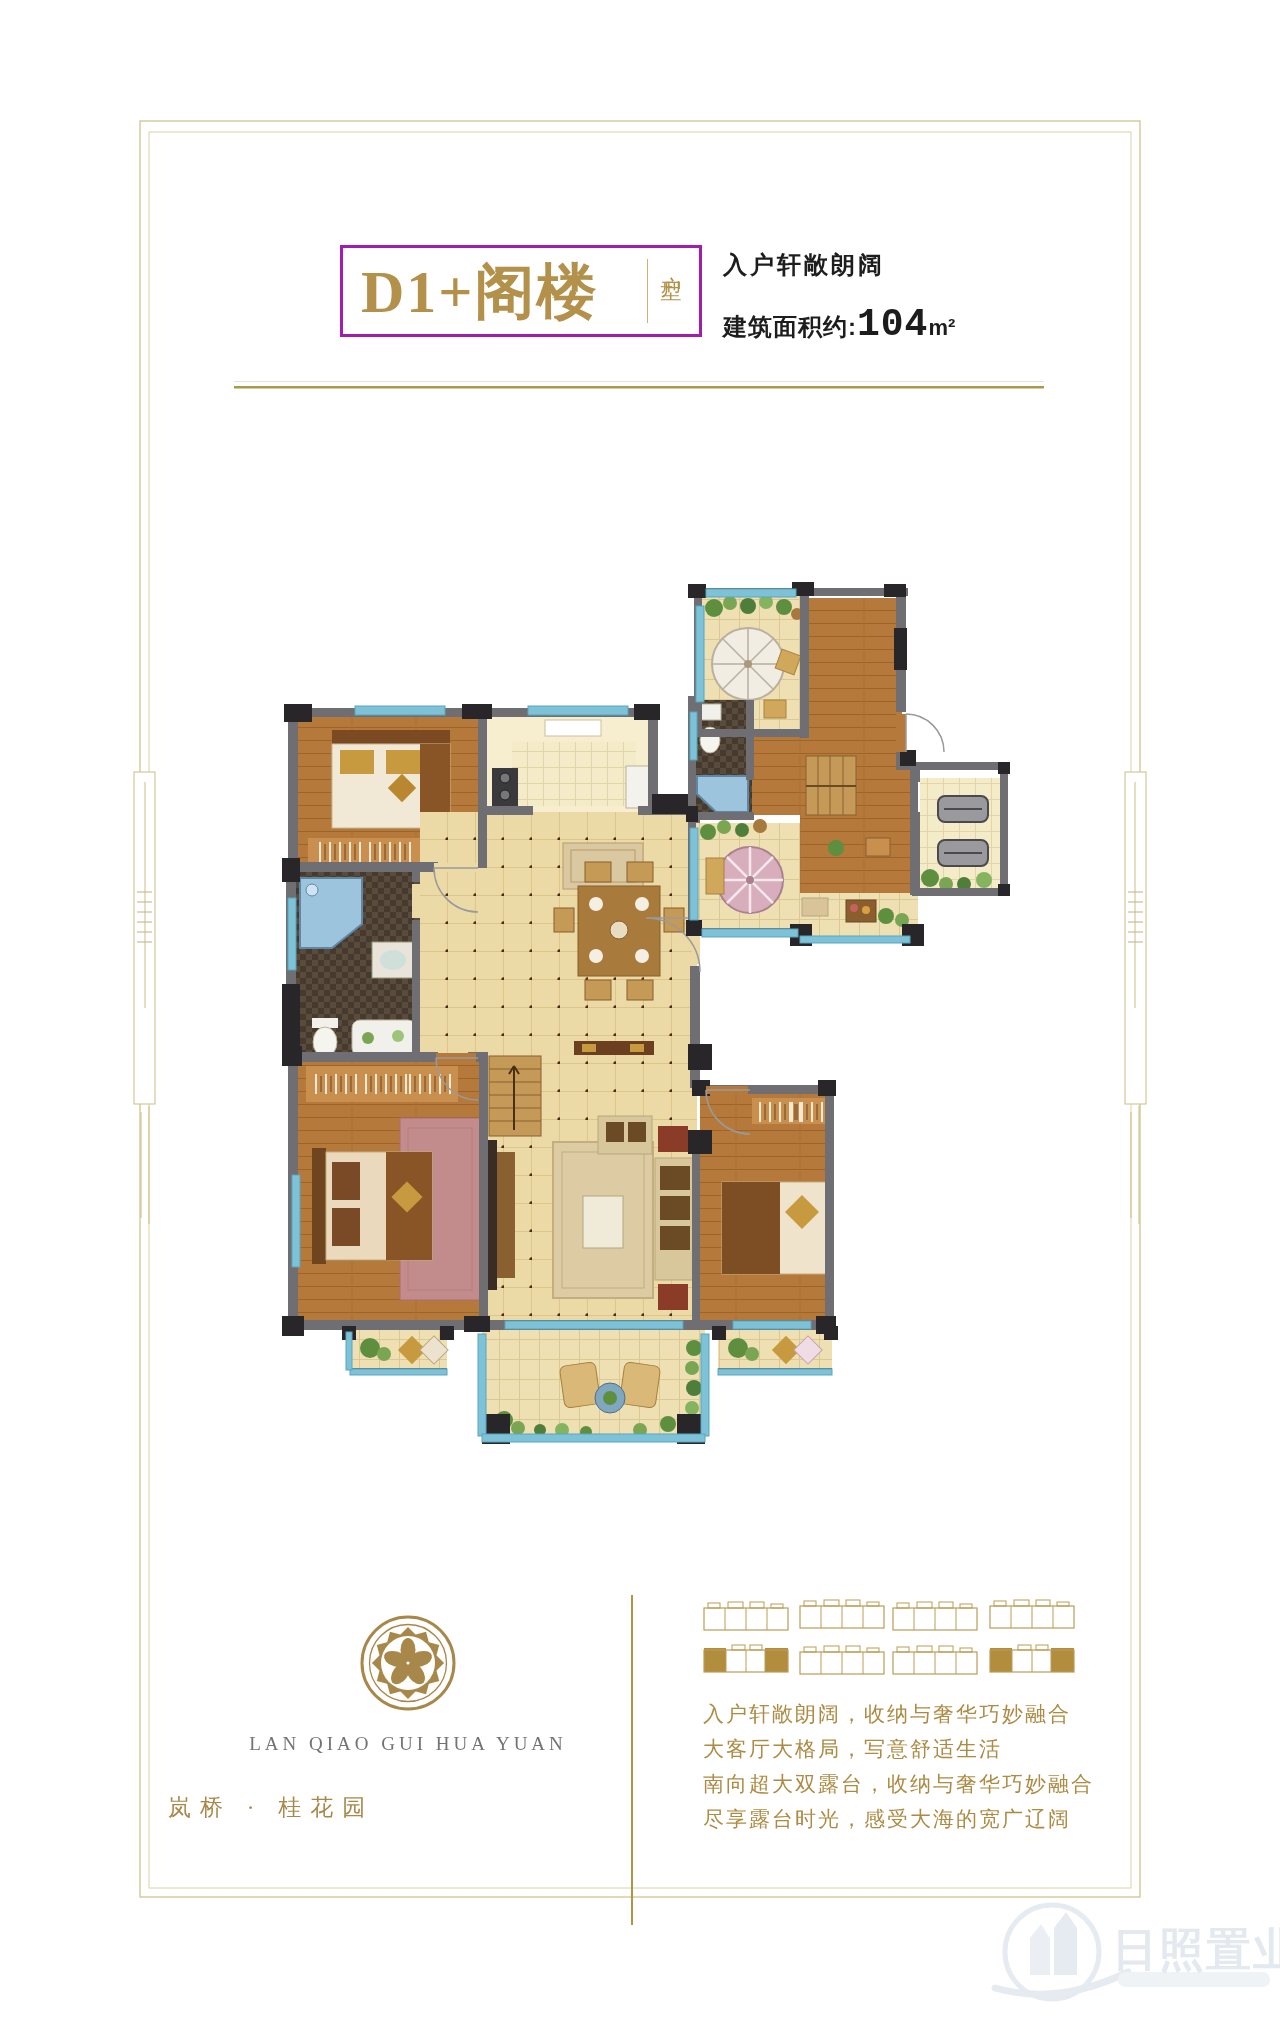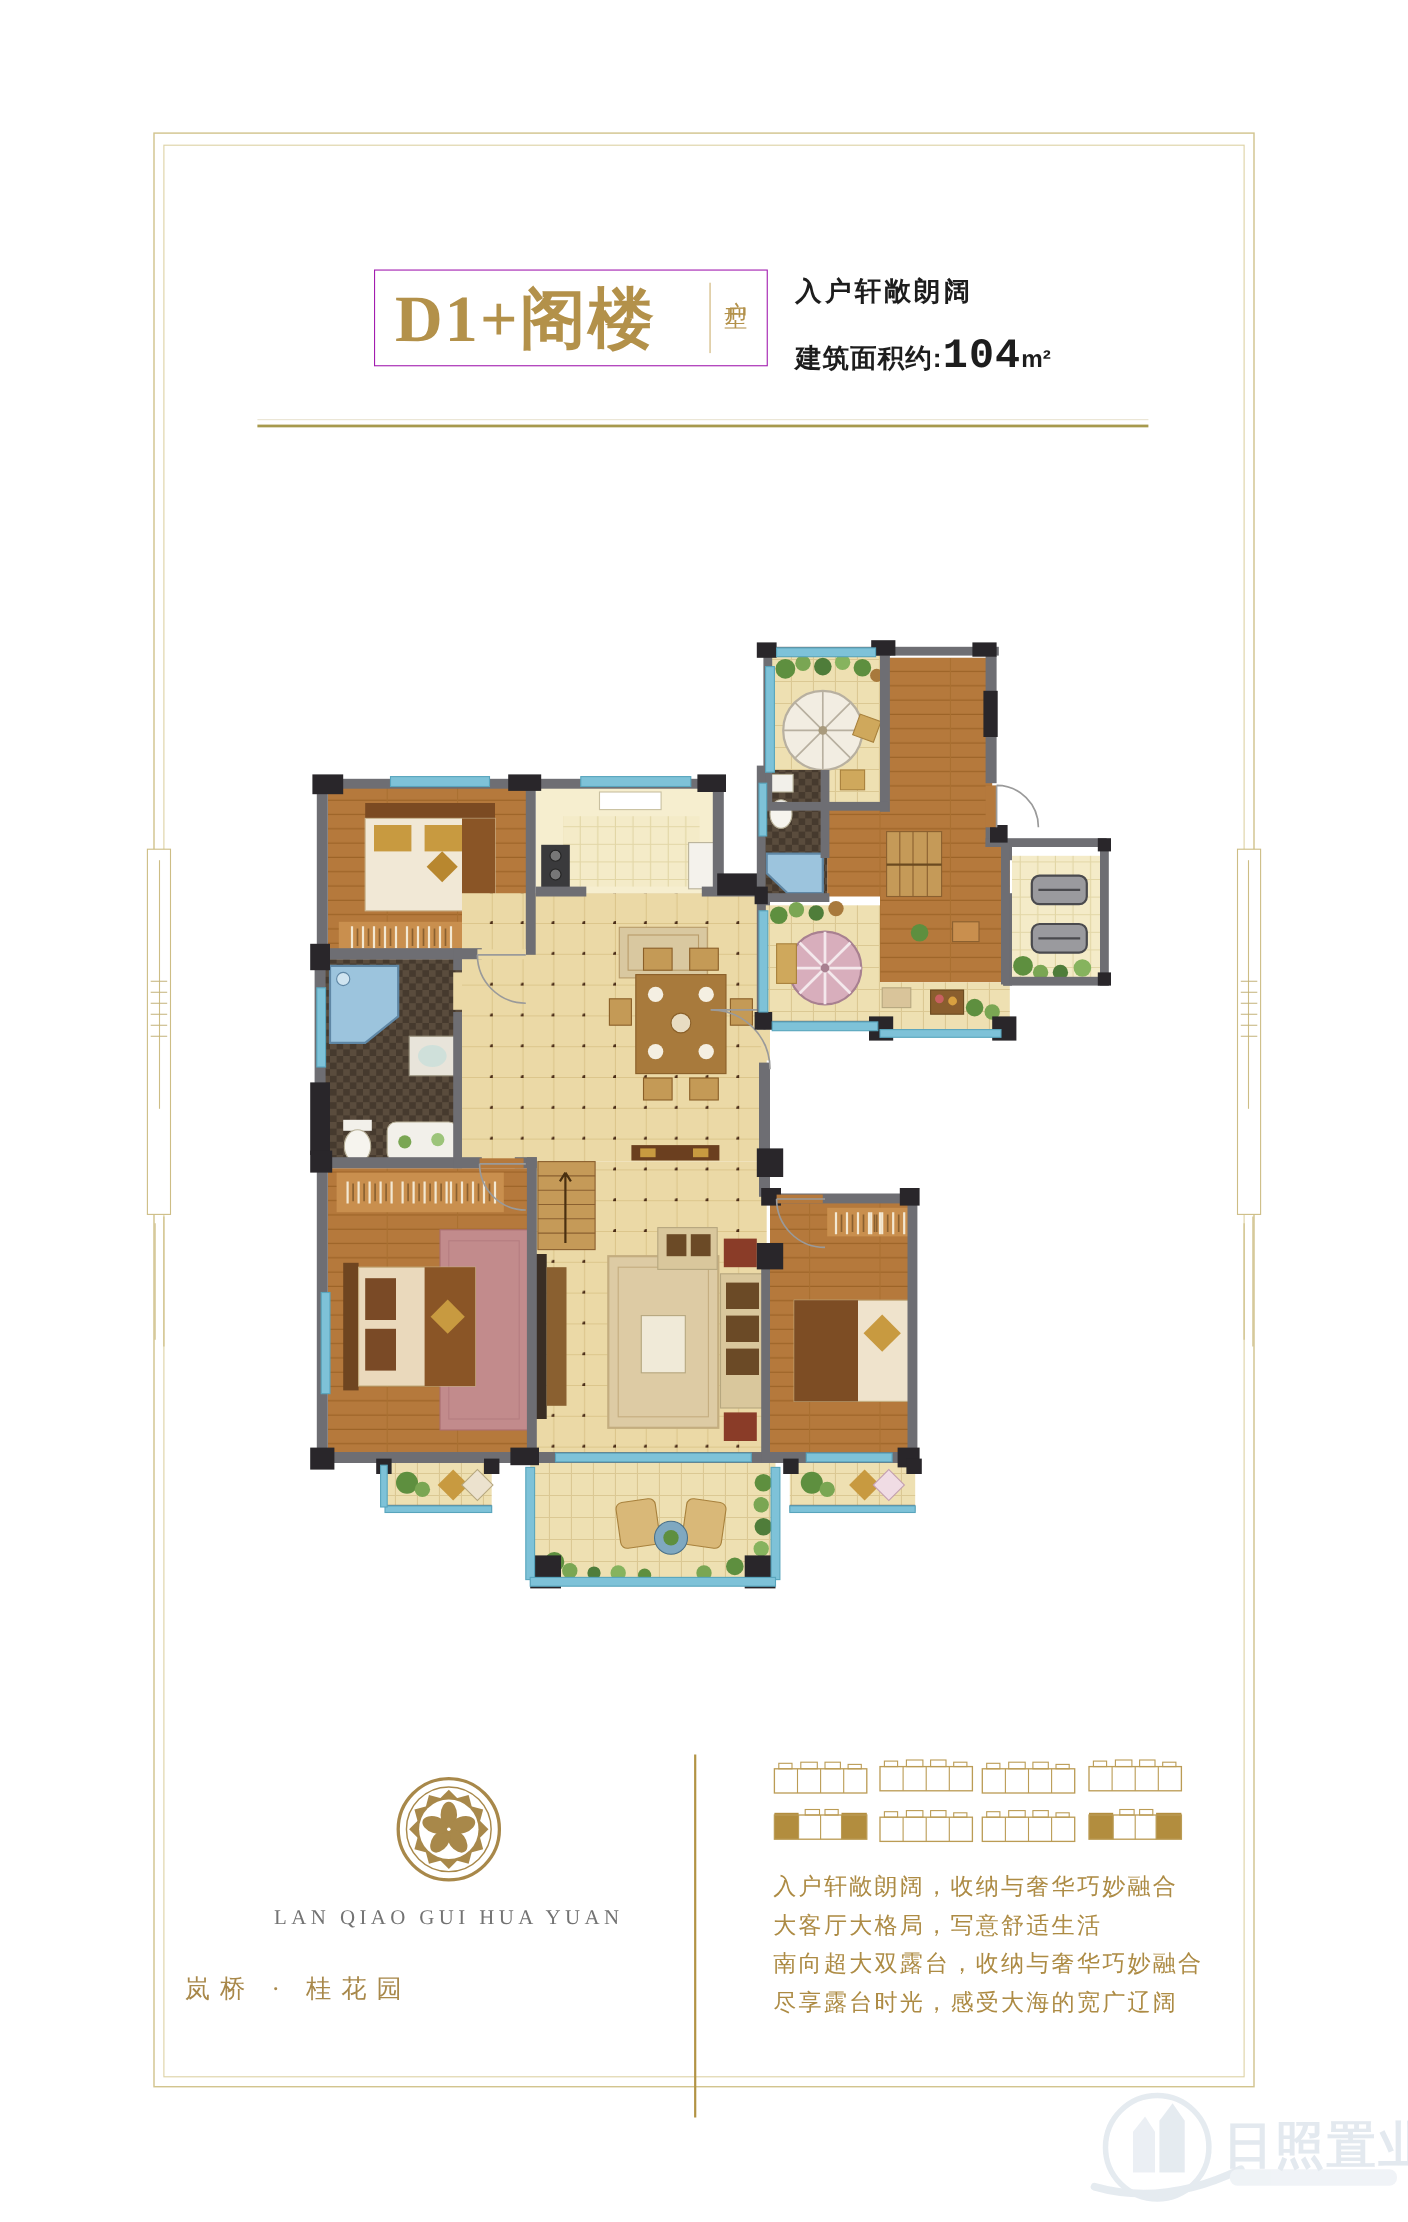--- a/index.html
+++ b/index.html
@@ -2,21 +2,21 @@
 <html><head>
 <meta charset="utf-8">
 <style>
   html,body{margin:0;padding:0;background:#ffffff;}
   #poster{position:relative;width:1280px;height:2020px;background:#ffffff;overflow:hidden;
           font-family:"Liberation Sans","DejaVu Sans",sans-serif;}
   #plan-svg{position:absolute;left:0;top:0;width:1280px;height:2020px;}
 
   
   .title-box{position:absolute;left:340px;top:245px;width:356px;height:86px;
-             border:1px solid #a21caf;}
+             border:3px solid #a21caf;}
   .title-main{position:absolute;left:18px;top:6px;height:74px;line-height:76px;
               font-family:"Liberation Serif","DejaVu Serif",serif;
               font-size:60px;font-weight:bold;color:#b3914a;letter-spacing:2px;}
   .title-type{position:absolute;right:14px;top:11px;height:64px;
               writing-mode:vertical-rl;text-orientation:upright;
               border-left:1px solid #cdb273;padding-left:9px;
               font-size:21px;color:#b3914a;letter-spacing:5px;
               font-family:"Liberation Serif","DejaVu Serif",serif;}
   .spec-line1{position:absolute;left:723px;top:249px;font-size:24px;font-weight:bold;
               color:#1d1d1d;letter-spacing:3px;}
@@ -26,21 +26,21 @@
   .spec-line2 .unit{font-size:22px;font-weight:bold;}
 
   
   .brand-en{position:absolute;left:168px;top:1733px;width:480px;text-align:center;
             font-family:"Liberation Serif","DejaVu Serif",serif;
             font-size:19px;color:#737373;letter-spacing:4px;white-space:nowrap;}
   .brand-cn{position:absolute;left:168px;top:1792px;width:480px;text-align:left;
             font-family:"Liberation Serif","DejaVu Serif",serif;
             font-size:23px;color:#a8884a;letter-spacing:9px;}
   .desc{position:absolute;left:703px;top:1698px;width:360px;
-        font-family:Liberation Serif, serif;
+        font-family:Liberation Mono, monospace;
         font-size:21px;line-height:35px;color:#ad8b44;letter-spacing:2px;white-space:nowrap;}
   .desc div{height:35px;}
 
   
   .wm-name{position:absolute;left:1112px;top:1920px;font-size:45px;font-weight:bold;
            color:#e3e9ef;letter-spacing:2px;white-space:nowrap;}
 </style>
 </head>
 <body>
 

